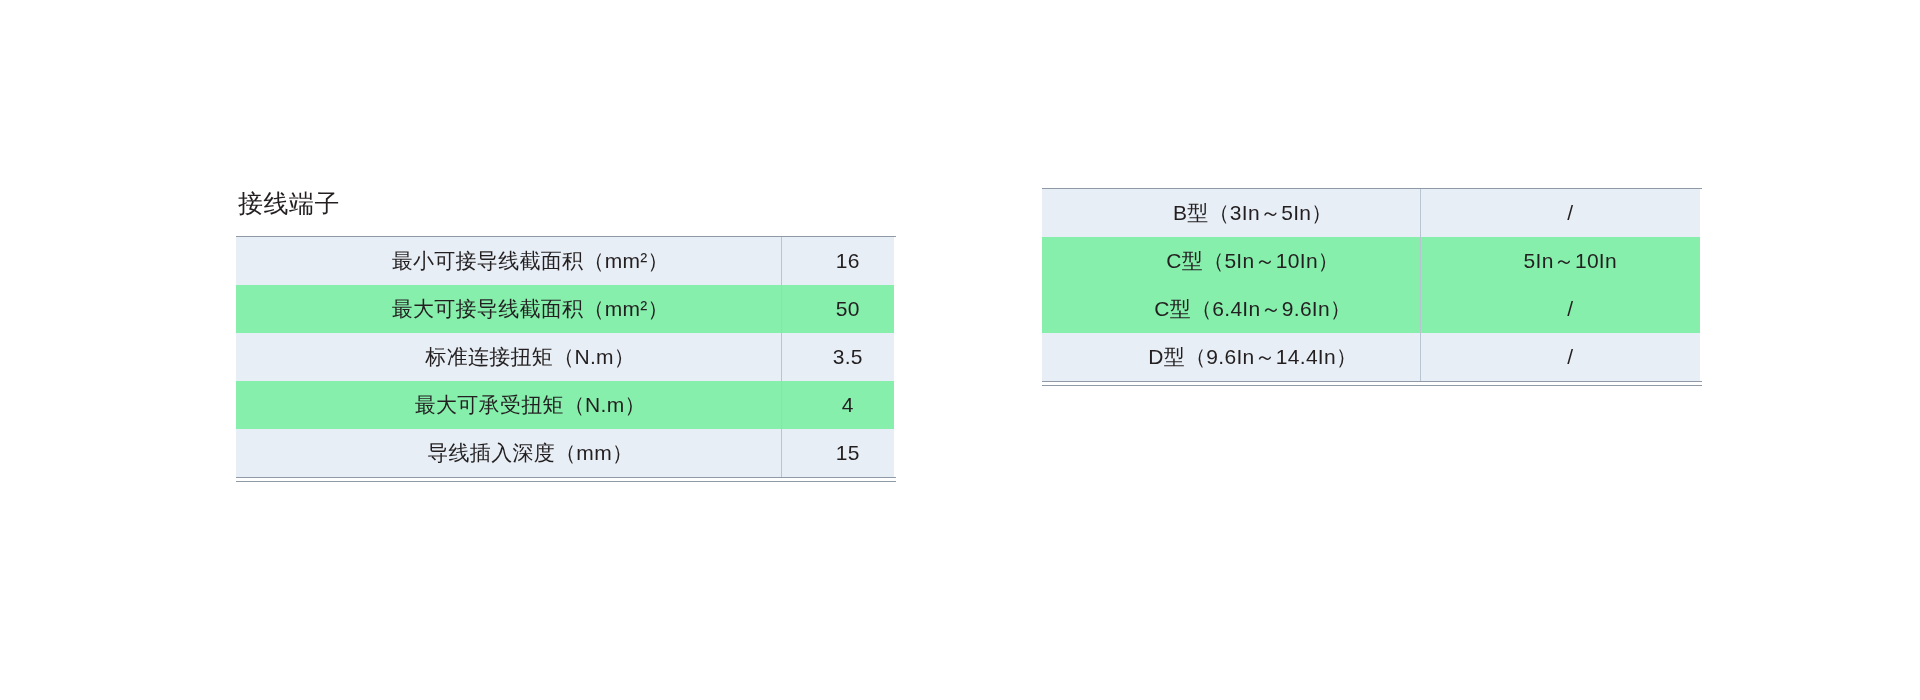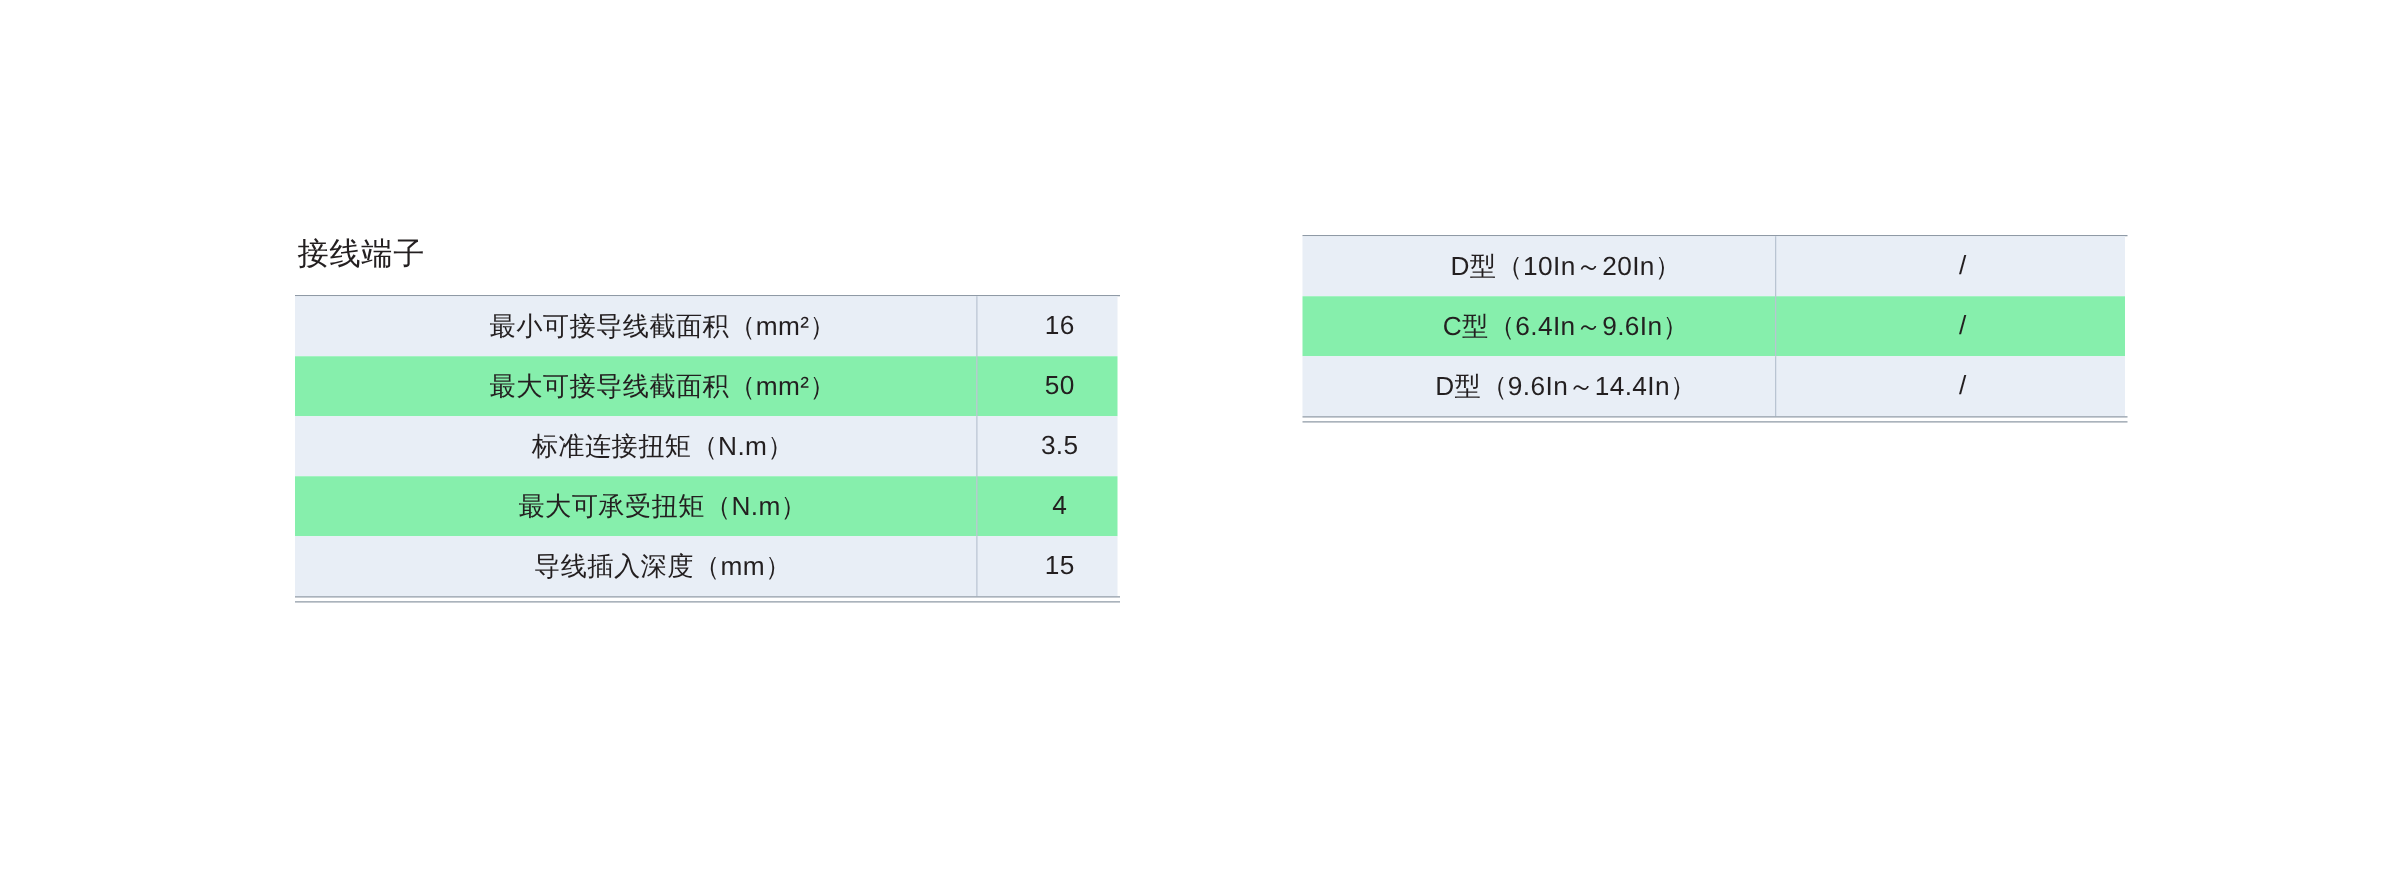--- a/index.html
+++ b/index.html
@@ -150,22 +150,26 @@
 
   <section class="spec-block" id="block-trip">
     <div class="table-topline"></div>
     <table class="spec-table" id="table-trip">
       <colgroup>
         <col class="col-label">
         <col class="col-value">
       </colgroup>
       <tbody>
         <tr class="row-odd">
-          <td class="cell-label">D型（10In～20In）</td>
+          <td class="cell-label">B型（3In～5In）</td>
           <td class="cell-value">/</td>
+        </tr>
+        <tr class="row-even">
+          <td class="cell-label">C型（5In～10In）</td>
+          <td class="cell-value">5In～10In</td>
         </tr>
         <tr class="row-even">
           <td class="cell-label">C型（6.4In～9.6In）</td>
           <td class="cell-value">/</td>
         </tr>
         <tr class="row-odd">
           <td class="cell-label">D型（9.6In～14.4In）</td>
           <td class="cell-value">/</td>
         </tr>
       </tbody>

